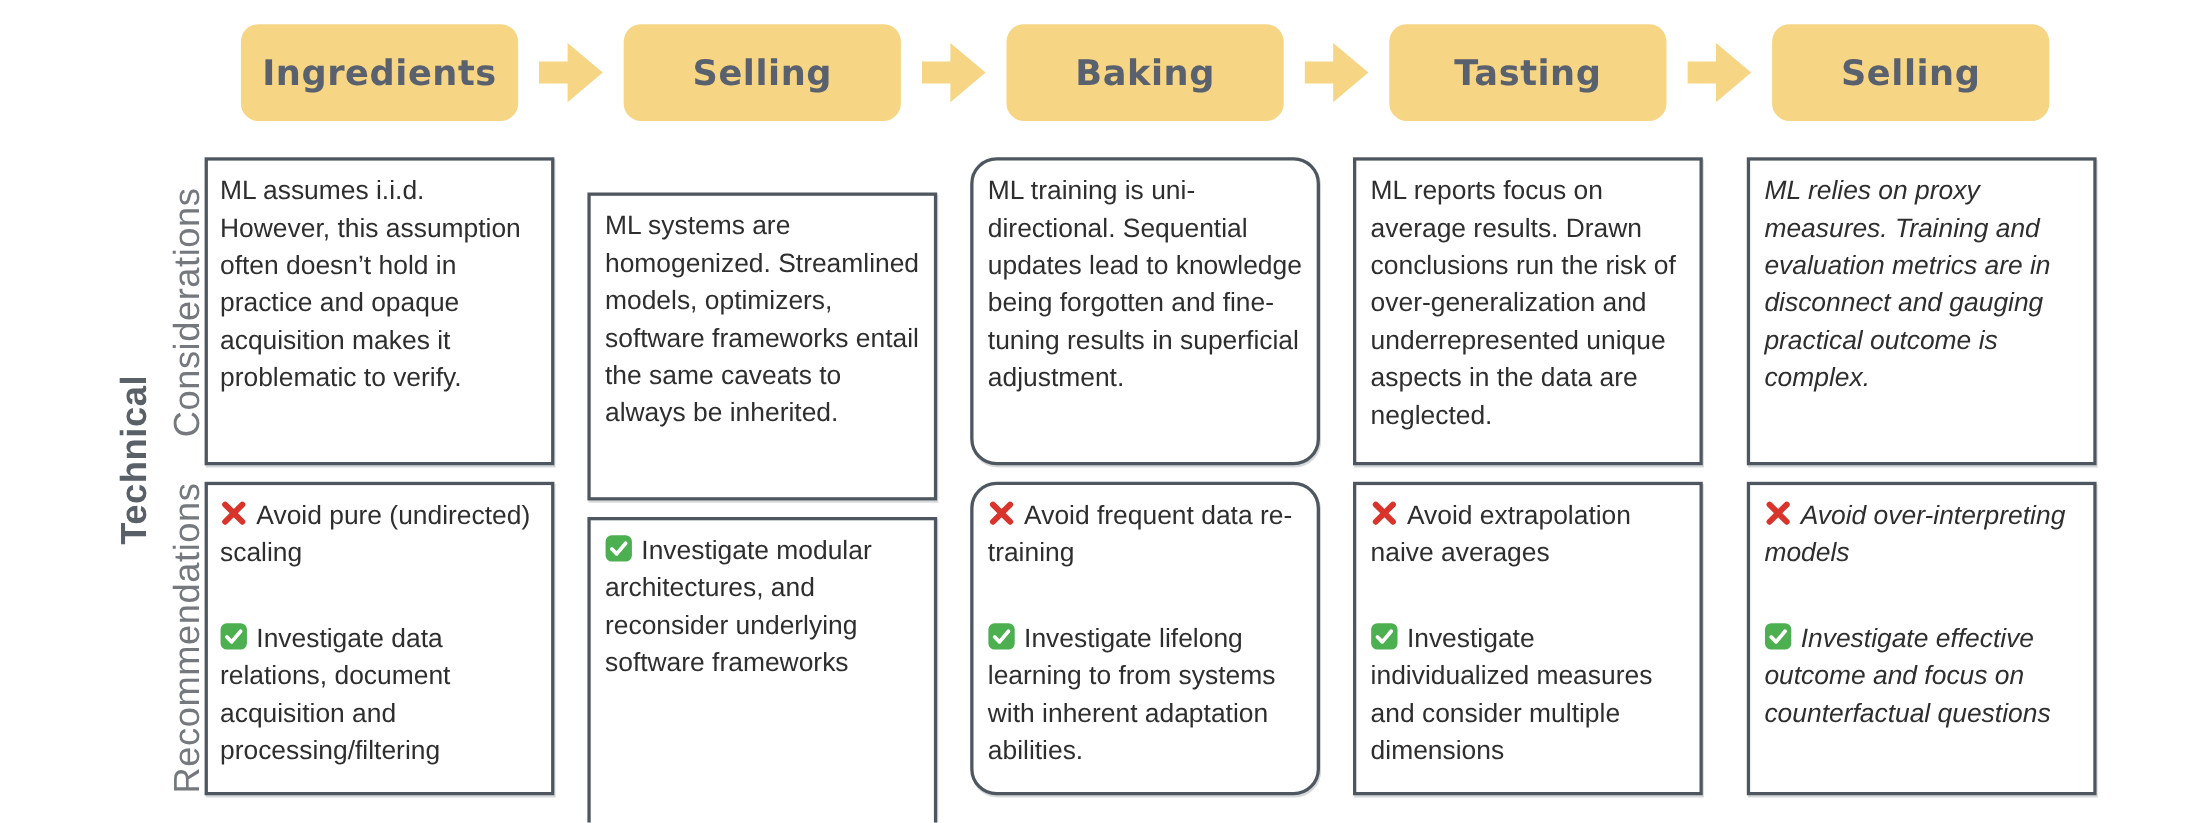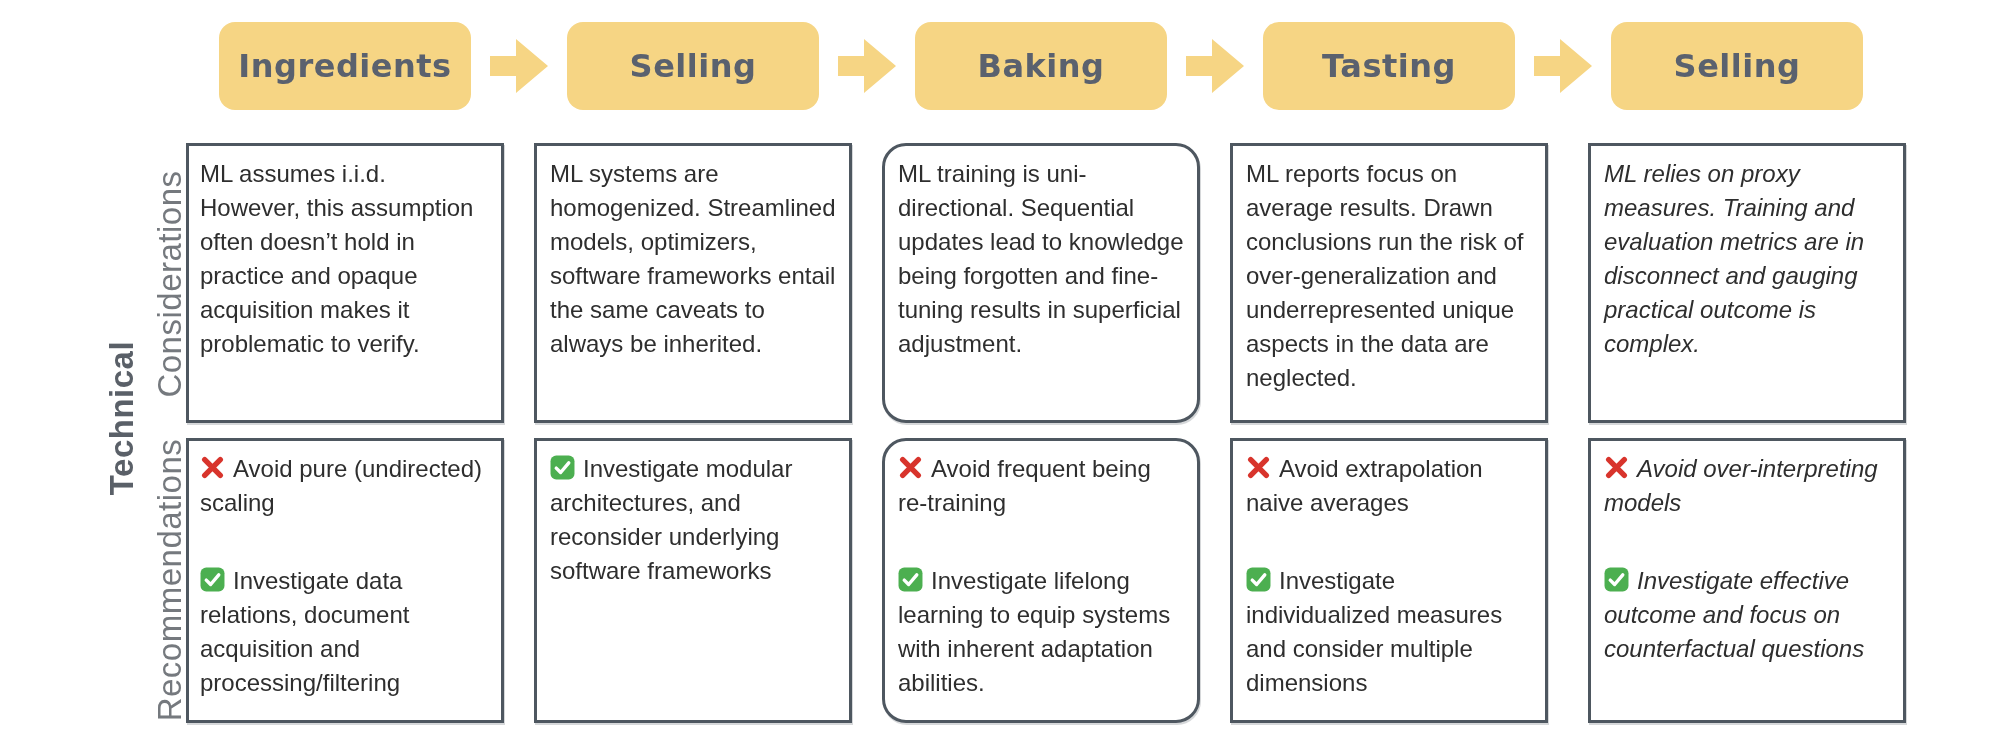--- a/index.html
+++ b/index.html
@@ -46,21 +46,21 @@
     border: 3px solid #4E5760;
     box-sizing: border-box;
     padding: 11px 13px;
     font-size: 24px;
     line-height: 34px;
     color: #2E2E2E;
     box-shadow: 1px 2px 0 rgba(90,99,107,0.25);
   }
   .box.consider  { top: 143px; height: 280px; }
   .box.recommend { top: 438px; height: 285px; }
-  .c0 { left: 186px; padding-left: 11px; } .c1 { left: 534px; } .c2 { left: 882px; border-radius: 24px; }
+  .c0 { left: 186px; padding-left: 11px; } .c1 { left: 534px; margin-top: 32px; } .c2 { left: 882px; border-radius: 24px; }
   .c3 { left: 1230px; } .c4 { left: 1588px; font-style: italic; }
 
   .rec-item { margin: 0; }
   .rec-item + .rec-item { margin-top: 44px; }
 
   .mini {
     display: inline-block;
     width: 25px;
     height: 25px;
     vertical-align: -3px;
@@ -158,25 +158,25 @@
   </div>
   <div class="box recommend c1">
     <p class="rec-item"><span class="mini"><svg viewBox="0 0 24 24">
             <rect x="0.5" y="0.5" width="23" height="23" rx="5.5" fill="#4CAF50"></rect>
             <path d="M6 12.6 L10.2 16.8 L18 7.6" fill="none" stroke="#ffffff" stroke-width="3.3" stroke-linecap="round" stroke-linejoin="round"></path>
           </svg></span><span>Investigate modular architectures, and reconsider underlying software frameworks</span></p>
   </div>
   <div class="box recommend c2">
     <p class="rec-item"><span class="mini"><svg viewBox="0 0 24 24">
             <path d="M4.5 4.5 L19.5 19.5 M19.5 4.5 L4.5 19.5" stroke="#D8342C" stroke-width="5.2" stroke-linecap="round"></path>
-          </svg></span><span>Avoid frequent being re-training</span></p>
+          </svg></span><span>Avoid frequent data re-training</span></p>
     <p class="rec-item"><span class="mini"><svg viewBox="0 0 24 24">
             <rect x="0.5" y="0.5" width="23" height="23" rx="5.5" fill="#4CAF50"></rect>
             <path d="M6 12.6 L10.2 16.8 L18 7.6" fill="none" stroke="#ffffff" stroke-width="3.3" stroke-linecap="round" stroke-linejoin="round"></path>
-          </svg></span><span>Investigate lifelong learning to equip systems with inherent adaptation abilities.</span></p>
+          </svg></span><span>Investigate lifelong learning to from systems with inherent adaptation abilities.</span></p>
   </div>
   <div class="box recommend c3">
     <p class="rec-item"><span class="mini"><svg viewBox="0 0 24 24">
             <path d="M4.5 4.5 L19.5 19.5 M19.5 4.5 L4.5 19.5" stroke="#D8342C" stroke-width="5.2" stroke-linecap="round"></path>
           </svg></span><span>Avoid extrapolation naive averages</span></p>
     <p class="rec-item"><span class="mini"><svg viewBox="0 0 24 24">
             <rect x="0.5" y="0.5" width="23" height="23" rx="5.5" fill="#4CAF50"></rect>
             <path d="M6 12.6 L10.2 16.8 L18 7.6" fill="none" stroke="#ffffff" stroke-width="3.3" stroke-linecap="round" stroke-linejoin="round"></path>
           </svg></span><span>Investigate individualized measures and consider multiple dimensions</span></p>
   </div>

